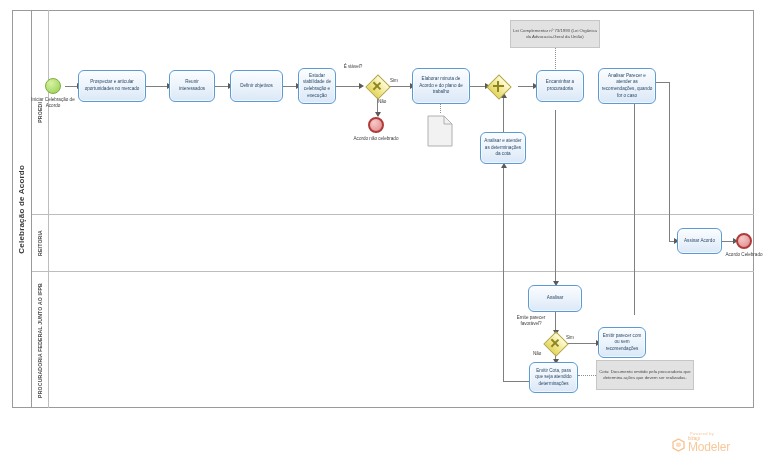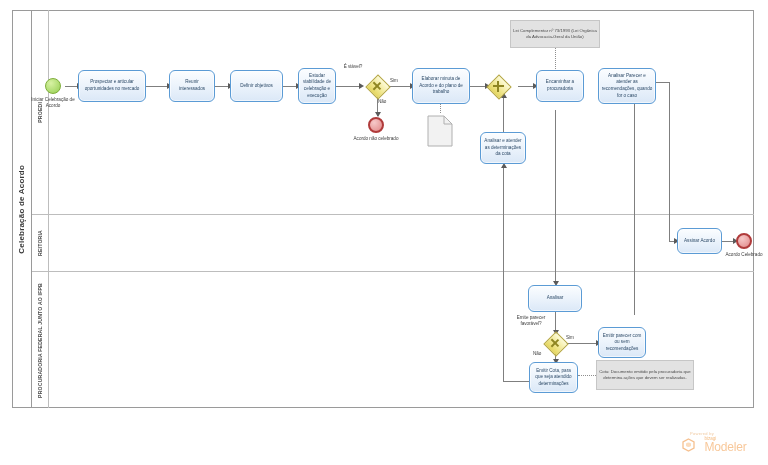--- a/index.html
+++ b/index.html
@@ -104,21 +104,21 @@
   
   .lbl{
     position:absolute;font-size:4.6px;color:#3d3d3d;
     text-align:center;line-height:1.4;white-space:nowrap;
   }
   .lbl.wrap{white-space:normal;}
 
   
   .wm{position:absolute;right:12px;bottom:12px;width:84px;text-align:left;}
   .wm .pb{font-size:4px;color:#f0c9a0;letter-spacing:.3px;margin-left:18px;}
-  .wm .row{display:flex;align-items:center;gap:10px;margin-top:1px;justify-content:center;}
+  .wm .row{display:flex;align-items:center;gap:3px;margin-top:1px;}
   .wm .bz{font-size:4.5px;color:#f3ba7f;line-height:1;}
   .wm .md{font-size:12px;color:#f8c89a;line-height:1;letter-spacing:-.2px;}
 </style>
 </head>
 <body>
 
 <div id="canvas">
 
   <div class="pool"></div>
   <div class="pool-title">

